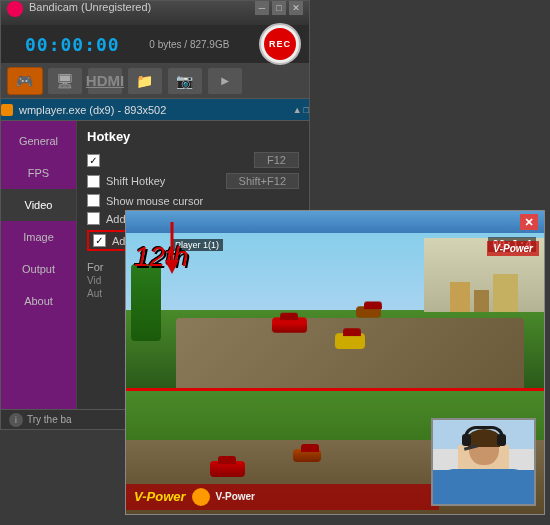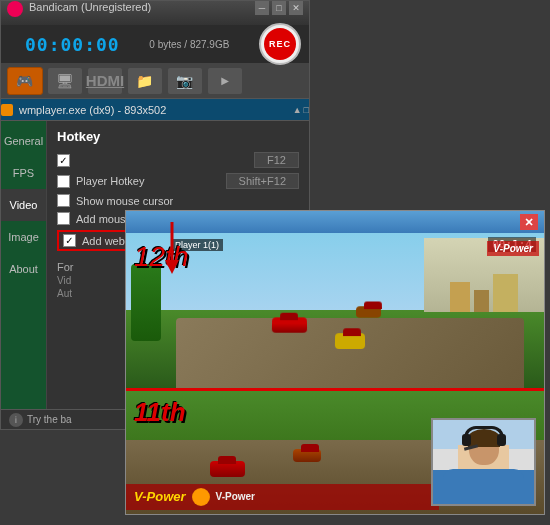--- a/index.html
+++ b/index.html
@@ -174,22 +174,22 @@
     }
 
     
     .main-content {
       display: flex;
       height: calc(100% - 120px);
     }
 
     
     .sidebar {
-      width: 46px;
-      background: #14532d;
+      width: 76px;
+      background: #701a75;
       border-right: 1px solid #444;
       padding-top: 4px;
     }
     .sidebar-item {
       height: 32px;
       display: flex;
       align-items: center;
       justify-content: center;
       color: #bbb;
       font-size: 11px;
@@ -487,35 +487,38 @@
       <div class="sidebar-item">
         <span>FPS</span>
       </div>
       <div class="sidebar-item active">
         <span>Video</span>
       </div>
       <div class="sidebar-item">
         <span>Image</span>
       </div>
       <div class="sidebar-item">
+        <span>Output</span>
+      </div>
+      <div class="sidebar-item">
         <span>About</span>
       </div>
     </div>
 
     <div class="settings-panel">
       <div class="section-title">Hotkey</div>
 
       <div class="setting-row">
         <div class="checkbox">✓</div>
         <span class="setting-value">F12</span>
       </div>
 
       <div class="setting-row">
         <div class="checkbox"></div>
-        <label>Player Hotkey</label>
+        <label>Shift Hotkey</label>
         <span class="setting-value">Shift+F12</span>
       </div>
 
       <div class="setting-row">
         <div class="checkbox"></div>
         <label>Show mouse cursor</label>
       </div>
 
       <div class="setting-row">
         <div class="checkbox"></div>
@@ -584,21 +587,20 @@
 
       <div style="position:absolute;top:8px;right:5px;color:#fff;font-size:10px;font-weight:bold;font-style:italic;background:rgba(200,0,0,0.7);padding:2px 6px;">V-Power</div>
     </div>
 
     <div class="bottom-game-section">
 
       <div style="position:absolute;top:0;left:0;right:0;bottom:0;background:linear-gradient(to bottom,#4a8a2a,#2a5a0a);"></div>
 
       <div style="position:absolute;bottom:0;left:0;right:0;height:60%;background:linear-gradient(to bottom,#7a6a4a,#5a4a2a);"></div>
 
-      <div style="position:absolute;top:6px;left:8px;font-size:26px;font-weight:900;color:#d00;font-style:italic;text-shadow:2px 2px 0 #000,-1px -1px 0 #000;font-family:Arial Black,sans-serif;z-index:3;">11th</div>
 
       <div style="position:absolute;bottom:4px;left:0;right:105px;height:26px;background:rgba(160,0,0,0.75);display:flex;align-items:center;padding:0 8px;gap:6px;">
         <span style="color:#ffd700;font-size:13px;font-weight:900;font-style:italic;font-family:Arial Black,sans-serif;">V-Power</span>
         <div style="width:18px;height:18px;background:radial-gradient(circle,#f90 60%,#c60 100%);border-radius:50%;"></div>
         <span style="color:#eee;font-size:10px;font-weight:bold;">V-Power</span>
       </div>
 
       <div class="car" style="bottom:30%;left:20%;background:linear-gradient(to bottom,#cc0000,#880000);"></div>
       <div class="car" style="bottom:42%;left:40%;width:28px;height:13px;background:linear-gradient(to bottom,#aa4400,#772200);"></div>
 

